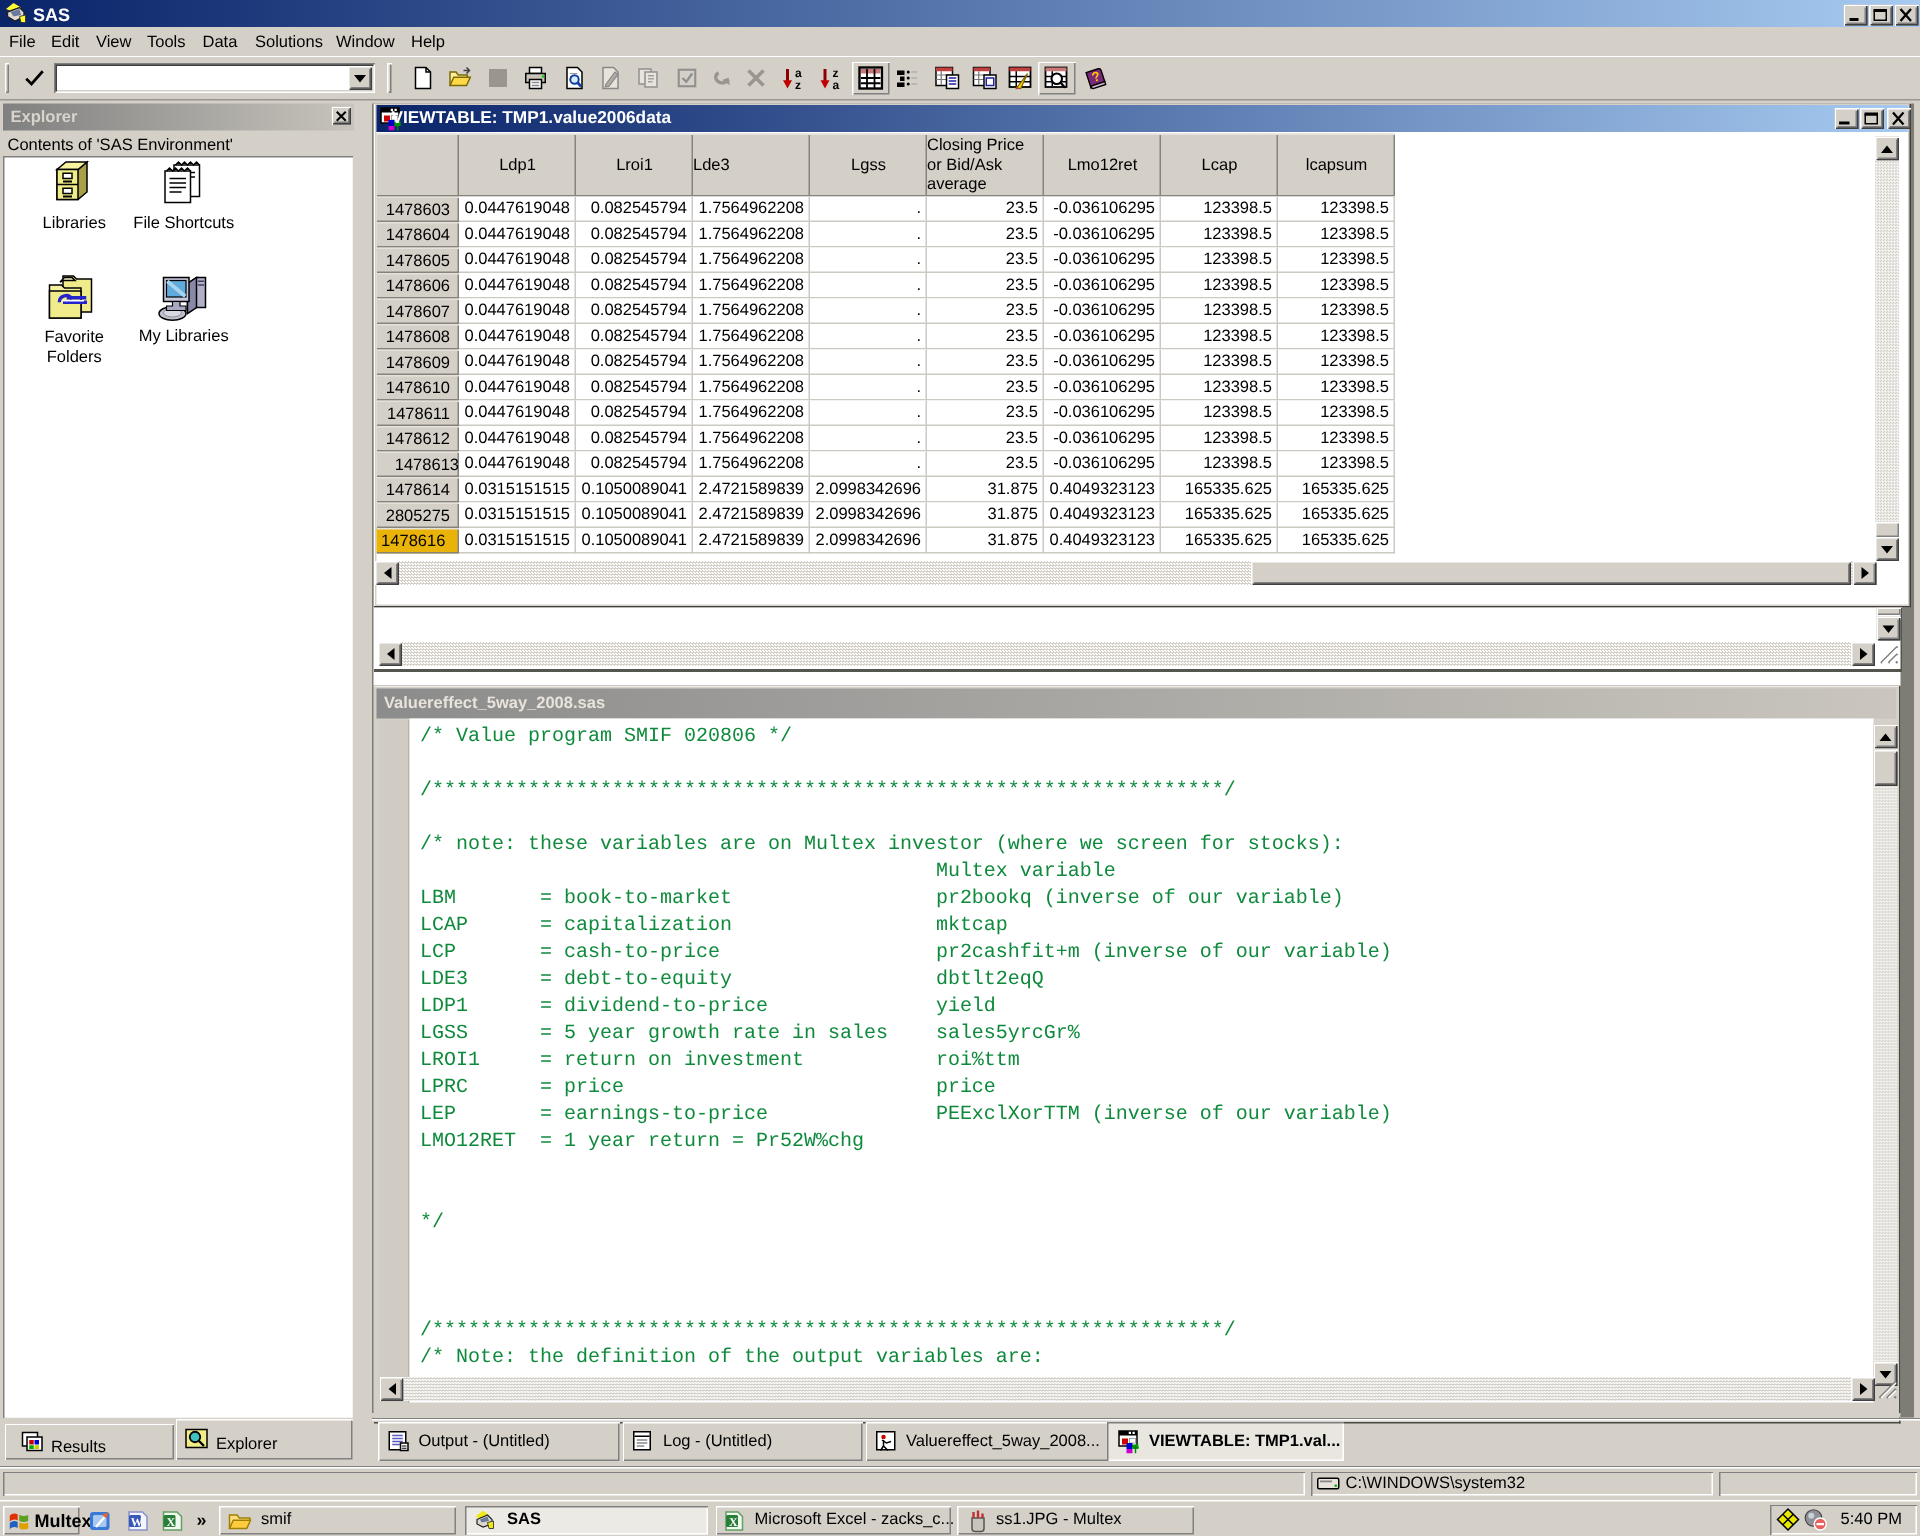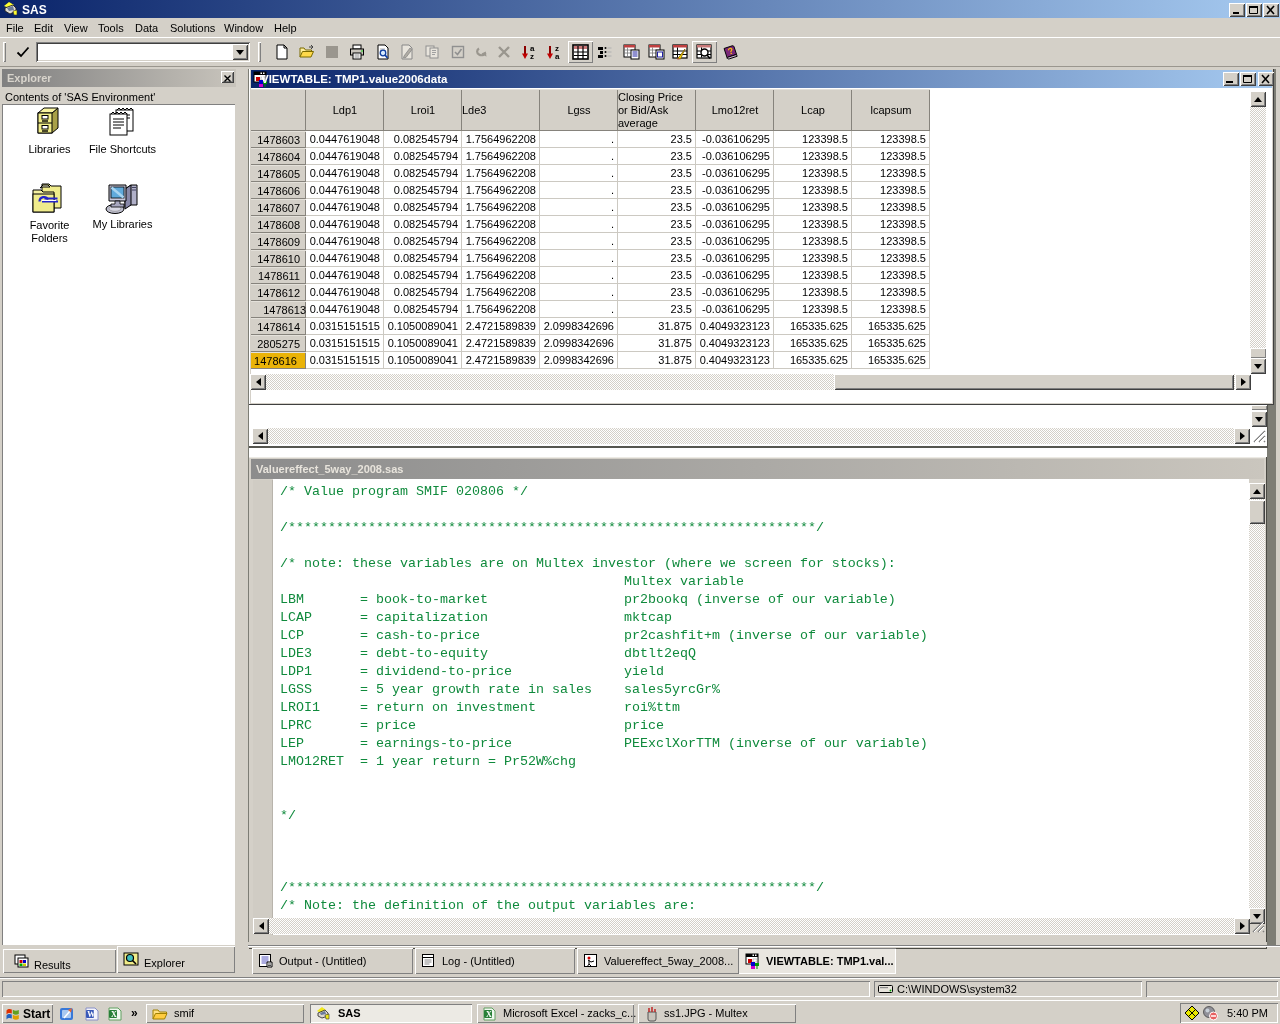--- a/index.html
+++ b/index.html
@@ -626,21 +626,21 @@
 </div>
 
 <div class="ab" style="left:0;top:1000px;width:1280px;height:24px;background:#d4d0c8;box-shadow:inset 0 1px 0 #fff">
   <div class="ab raisedthin" style="left:2px;top:4px;width:51px;height:19px">
     <svg class="ab" style="left:3px;top:2px" width="16" height="15" viewBox="0 0 16 15">
         <path d="M1.5 4.5 C3 2.8 5 2.6 6.8 3.6 L6.8 7.6 C5 6.6 3 6.8 1.5 8.5 z" fill="#e03000"></path>
         <path d="M7.8 3.8 C9.6 4.8 11.6 5 13.8 4 L13.8 8 C11.6 9 9.6 8.8 7.8 7.8 z" fill="#60a020"></path>
         <path d="M1.5 9.5 C3 7.8 5 7.6 6.8 8.6 L6.8 12.6 C5 11.6 3 11.8 1.5 13.5 z" fill="#2060c0"></path>
         <path d="M7.8 8.8 C9.6 9.8 11.6 10 13.8 9 L13.8 13 C11.6 14 9.6 13.8 7.8 12.8 z" fill="#e0a000"></path>
       </svg>
-    <span class="ab" style="left:21px;top:3px;font-size:12px;font-weight:bold">Start</span>
+    <span class="ab" style="left:21px;top:3px;font-size:12px;font-weight:bold">Multex</span>
   </div>
   <svg class="ab" style="left:59px;top:6px" width="16" height="16">
       <rect x="1" y="2" width="13" height="12" rx="2" fill="#3878d8"></rect>
       <rect x="3" y="4" width="9" height="8" rx="1" fill="#a8c8f0"></rect>
       <path d="M5 12 L11 5" stroke="#fff" stroke-width="1.5"></path>
       <path d="M9 4 l4 -2 l-1 4.5" fill="#e86830"></path>
     </svg>
   <svg class="ab" style="left:84px;top:6px" width="16" height="16">
       <path d="M2 2 h9 l3 3 v9 h-12 z" fill="#f4f4fc" stroke="#8890c8" stroke-width="1"></path>
       <rect x="2" y="4" width="8" height="8" rx="1" fill="#3858b8"></rect>

